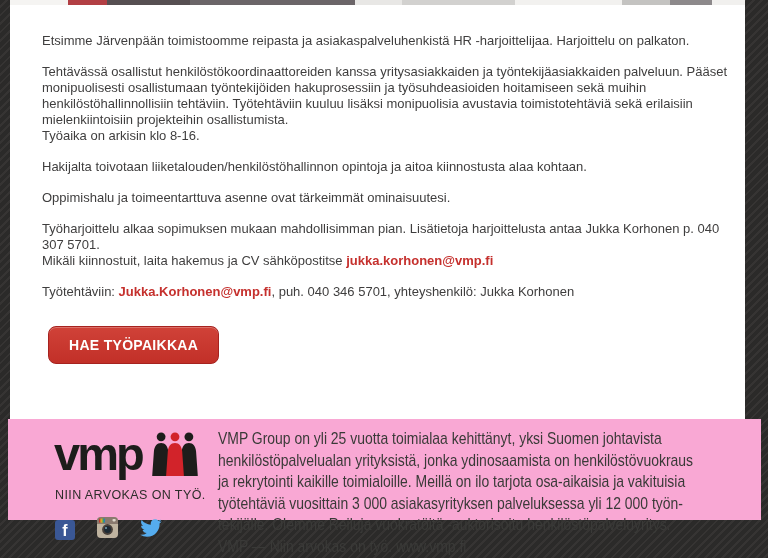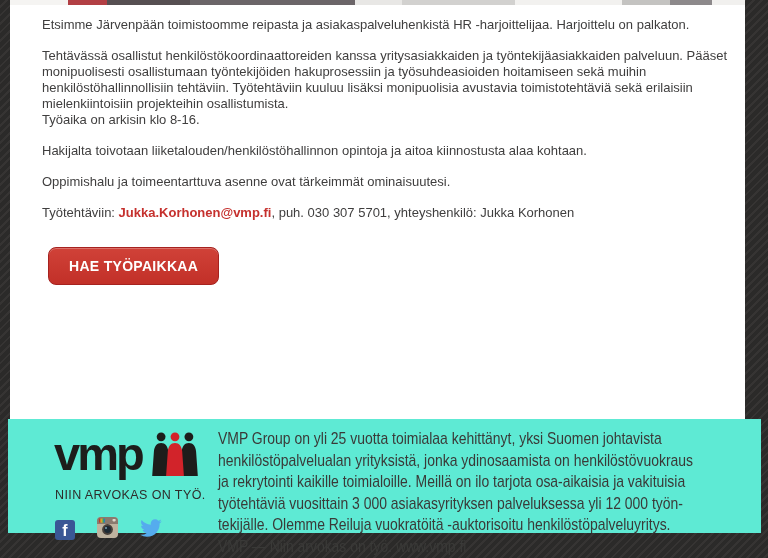--- a/index.html
+++ b/index.html
@@ -14,21 +14,21 @@
   .top-sliver {
     position: absolute; left: 10px; top: 0; width: 735px; height: 5px;
     background: linear-gradient(to right,
       #f5f4f2 0 58px, #b23f44 58px 97px, #564f52 97px 180px, #6b6568 180px 345px,
       #e8e7e5 345px 392px, #d2d1cf 392px 505px, #f2f1ef 505px 612px,
       #c4c3c1 612px 660px, #8d898b 660px 702px, #f1f0ee 702px 735px);
   }
   .main-card {
     position: absolute; left: 10px; top: 5px; width: 735px; height: 414px;
     background: #ffffff;
-    padding: 12px 10px 0 32px;
+    padding: 28px 10px 0 32px;
   }
   .main-card p {
     margin: 0 0 15px 0;
     font-size: 13px; line-height: 16px; color: #3f3e3e;
     white-space: pre-line;
   }
   a.red-link {
     color: #c5302d; font-weight: bold; text-decoration: none;
     white-space: normal;
   }
@@ -38,22 +38,22 @@
     padding: 10px 20px;
     background: linear-gradient(#d04238, #c23028);
     border: 1px solid #a6221f;
     border-radius: 8px;
     color: #ffffff; font-size: 14px; font-weight: bold; letter-spacing: 0.3px;
     font-family: "Liberation Sans", sans-serif;
     cursor: pointer;
     box-shadow: inset 0 1px 0 rgba(255,255,255,0.25);
   }
   .footer-card {
-    position: absolute; left: 8px; top: 419px; width: 753px; height: 114px;
-    background: #5eead4;
+    position: absolute; left: 8px; top: 419px; width: 753px; height: 101px;
+    background: #f9a8d4;
   }
   .footer-logo {
     position: absolute; left: 46px; top: 12px;
     display: flex; align-items: flex-start;
   }
   .logo-text {
     font-size: 47px; line-height: 46px; font-weight: bold; letter-spacing: -3px;
     color: #1d1d1b;
   }
   .logo-figures { margin-left: 10px; margin-top: 1px; }
@@ -82,21 +82,23 @@
 <body>
 
 <div class="top-sliver"></div>
 
 <div class="main-card">
   <p>Etsimme Järvenpään toimistoomme reipasta ja asiakaspalveluhenkistä HR -harjoittelijaa. Harjoittelu on palkaton.</p>
   <p>Tehtävässä osallistut henkilöstökoordinaattoreiden kanssa yritysasiakkaiden ja työntekijäasiakkaiden palveluun. Pääset monipuolisesti osallistumaan työntekijöiden hakuprosessiin ja työsuhdeasioiden hoitamiseen sekä muihin henkilöstöhallinnollisiin tehtäviin. Työtehtäviin kuuluu lisäksi monipuolisia avustavia toimistotehtäviä sekä erilaisiin mielenkiintoisiin projekteihin osallistumista.
 Työaika on arkisin klo 8-16.</p>
   <p>Hakijalta toivotaan liiketalouden/henkilöstöhallinnon opintoja ja aitoa kiinnostusta alaa kohtaan.</p>
   <p>Oppimishalu ja toimeentarttuva asenne ovat tärkeimmät ominaisuutesi.</p>
-  <p><span>Työtehtäviin: </span><a class="red-link" href="#">Jukka.Korhonen@vmp.fi</a><span>, puh. 030 307 5701, yhteyshenkilö: Jukka Korhonen</span></p>
+  <p><span>Työharjoittelu alkaa sopimuksen mukaan mahdollisimman pian. Lisätietoja harjoittelusta antaa Jukka Korhonen p. 040 307 5701.
+Mikäli kiinnostuit, laita hakemus ja CV sähköpostitse </span><a class="red-link" href="#">jukka.korhonen@vmp.fi</a></p>
+  <p><span>Työtehtäviin: </span><a class="red-link" href="#">Jukka.Korhonen@vmp.fi</a><span>, puh. 040 346 5701, yhteyshenkilö: Jukka Korhonen</span></p>
   <button class="apply-btn">HAE TYÖPAIKKAA</button>
 </div>
 
 <div class="footer-card">
   <div class="footer-logo">
     <span class="logo-text">vmp</span>
     <span class="logo-figures">
       <svg width="46" height="46" viewBox="0 0 48 48">
         <g fill="#1d1d1b">
           <circle cx="9.5" cy="5" r="4.6"></circle>

